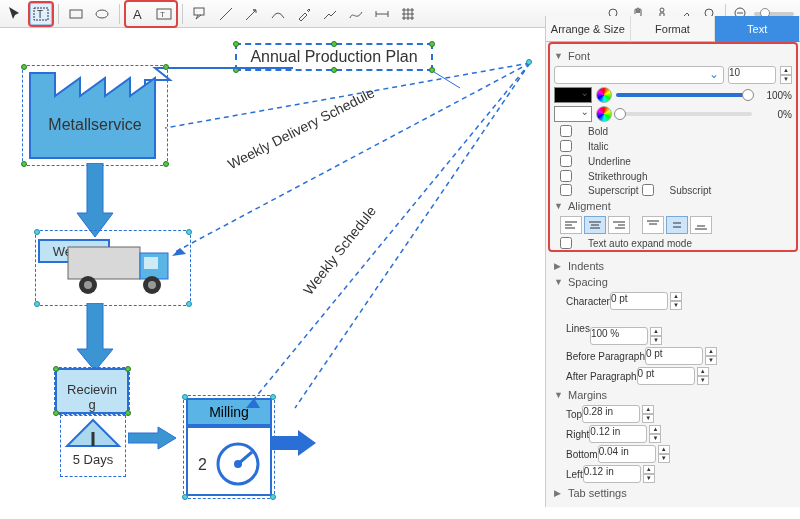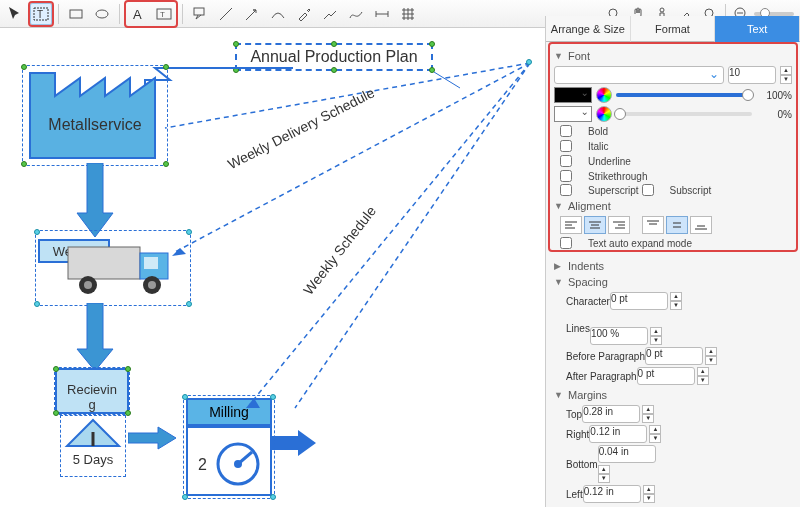--- a/index.html
+++ b/index.html
@@ -496,21 +496,21 @@
         <span style="display:flex;gap:2px;">
           <span class="num-input">0.12 in</span>
           <span class="stepper">
             <span>▲</span>
             <span>▼</span>
           </span>
         </span>
       </div>
     <div class="kv">
         <span>Bottom</span>
-        <span style="display:flex;gap:2px;flex-direction:column;">
+        <span style="display:flex;gap:2px;">
           <span class="num-input">0.04 in</span>
           <span class="stepper">
             <span>▲</span>
             <span>▼</span>
           </span>
         </span>
       </div>
     <div class="kv">
         <span>Left</span>
         <span style="display:flex;gap:2px;">

